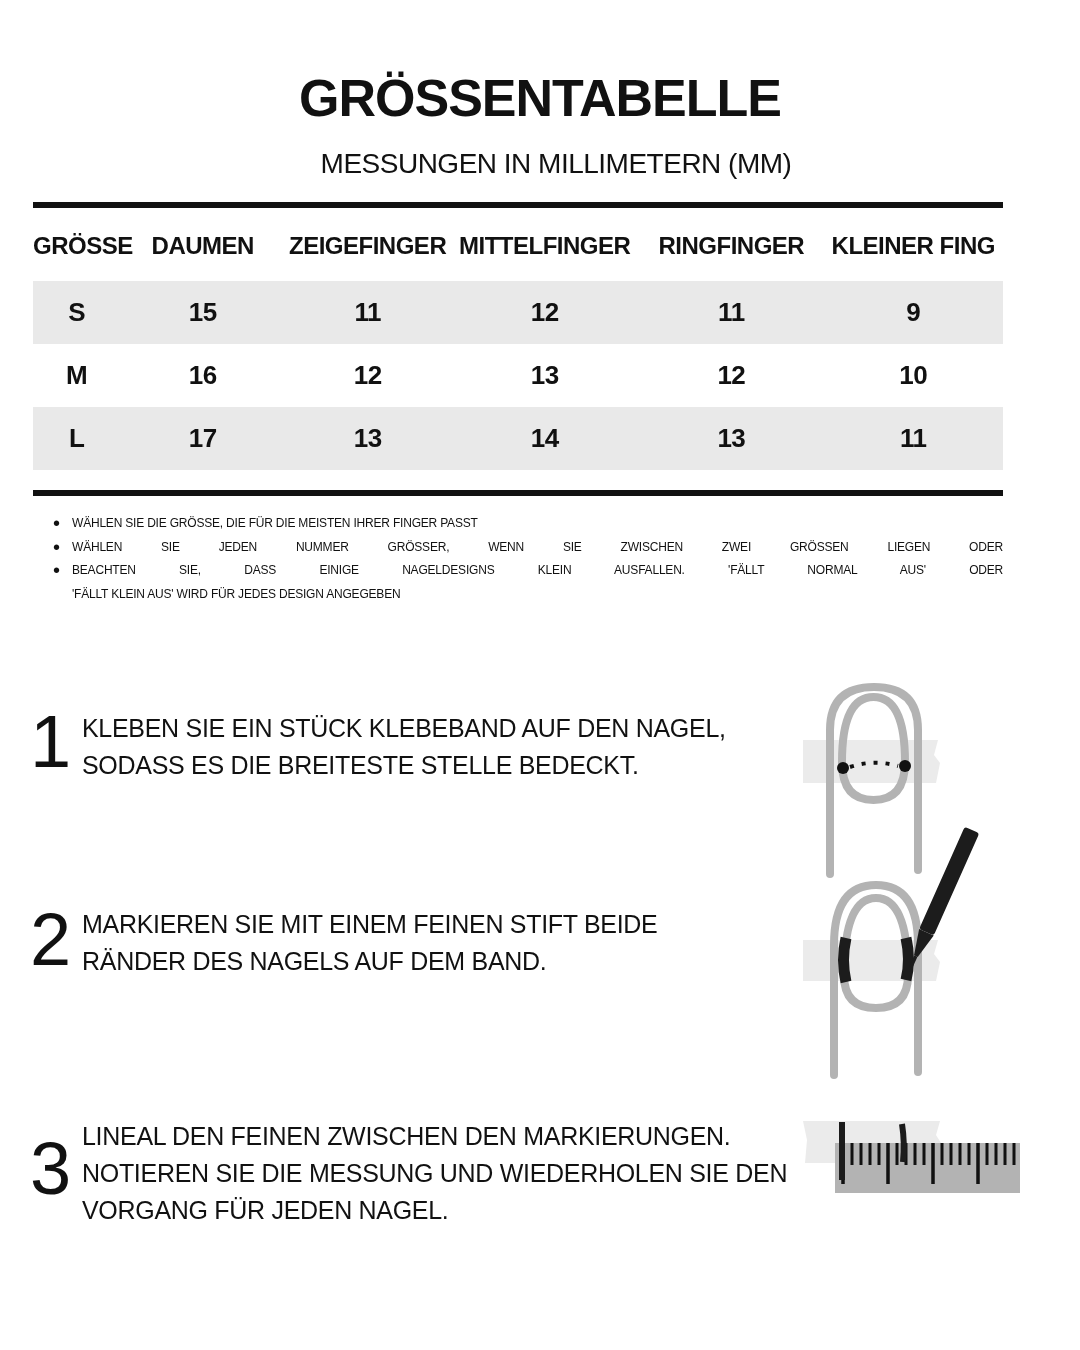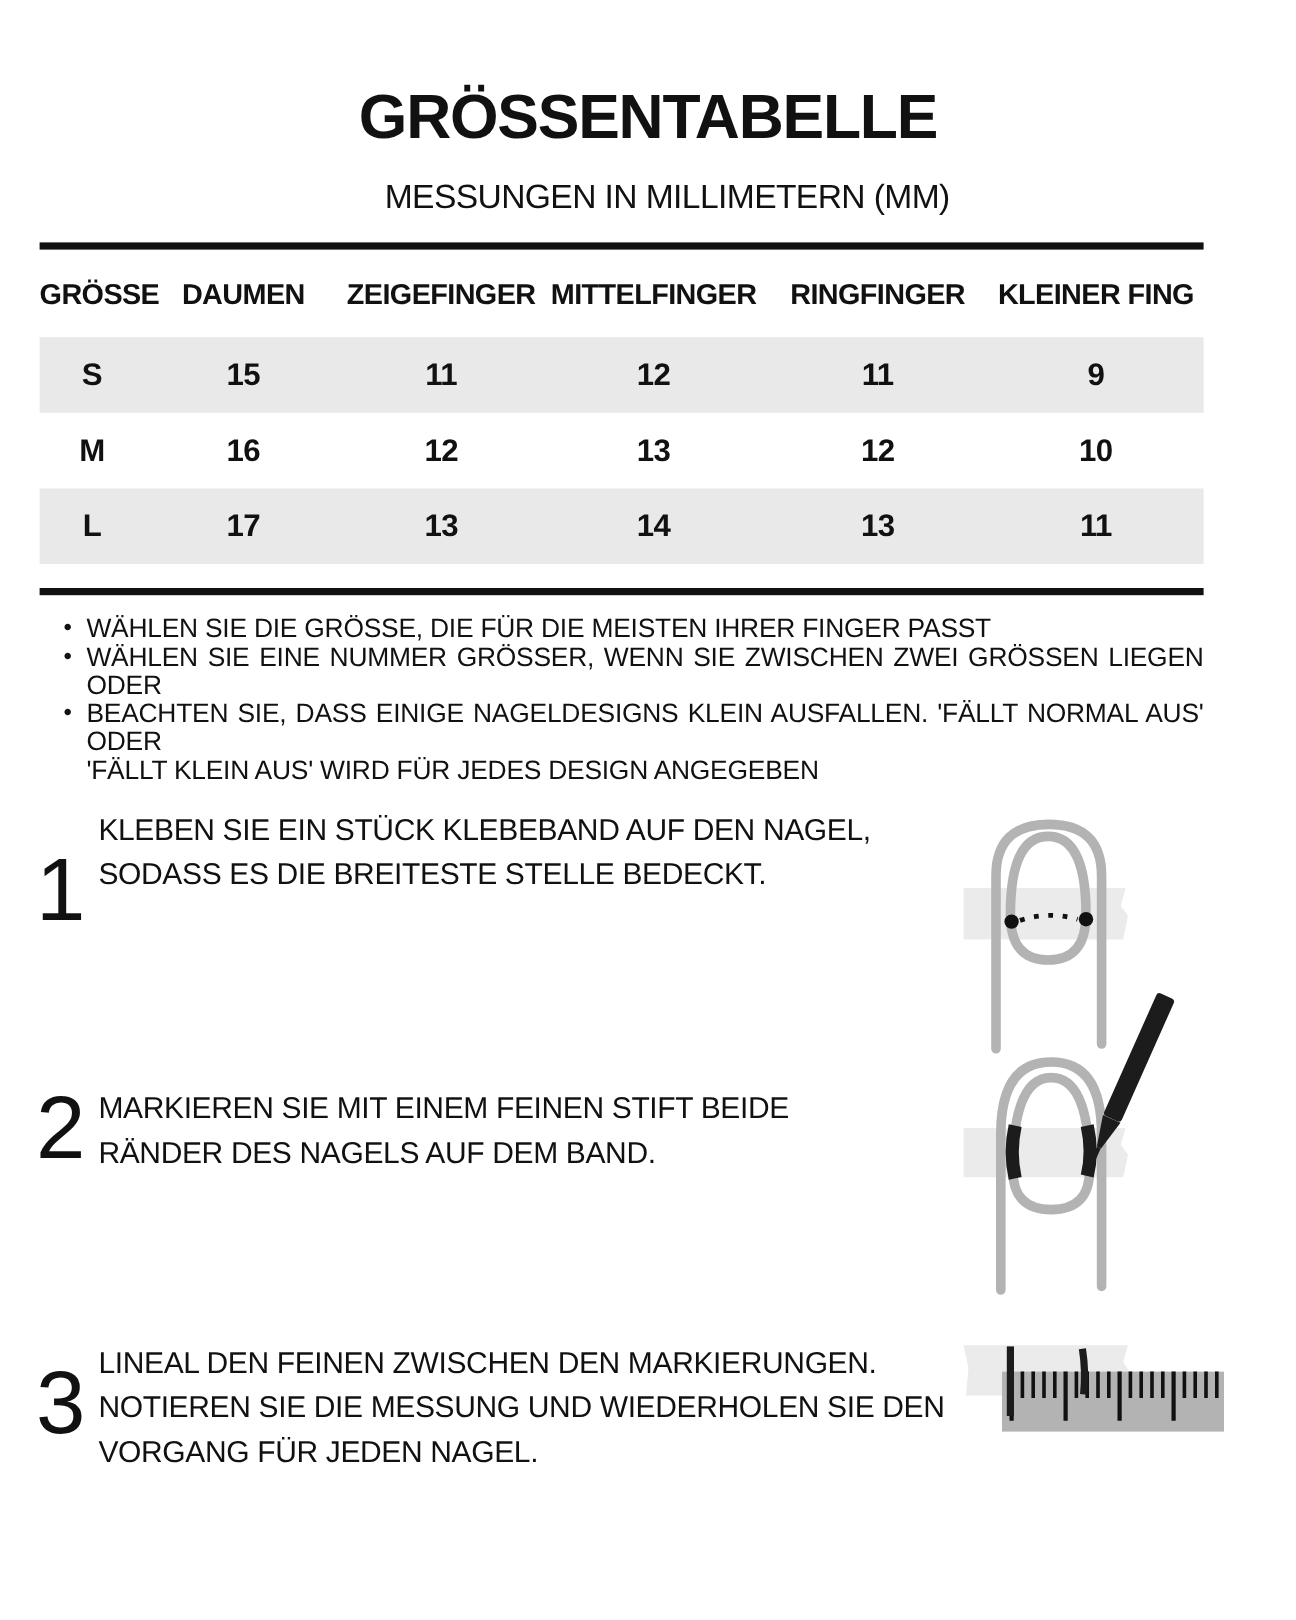--- a/index.html
+++ b/index.html
@@ -30,29 +30,29 @@
   .size-table{position:absolute;left:33px;top:224px;width:970px;}
   .thead{display:flex;height:44px;align-items:center;}
   .th{font-weight:700;font-size:24px;text-align:center;letter-spacing:-0.5px;white-space:nowrap;}
   .tbody{margin-top:13px;}
   .tr{display:flex;height:63px;align-items:center;}
   .tr.alt{background:var(--row-alt);}
   .td{font-weight:700;font-size:26px;text-align:center;letter-spacing:-0.5px;}
   .c0{width:9%;} .c1{width:17%;} .c2{width:17%;} .c3{width:19.5%;} .c4{width:19%;} .c5{width:18.5%;}
 
   .notes{position:absolute;left:52px;top:512px;width:951px;margin:0;padding:0;list-style:none;
-    font-size:22px;line-height:23.5px;letter-spacing:-0.2px;}
+    font-size:12px;line-height:23.5px;letter-spacing:-0.2px;}
   .notes li{position:relative;padding-left:20px;}
   .notes li::before{content:"\2022";position:absolute;left:1px;top:0;font-size:20px;}
   .note-line.just{text-align:justify;text-align-last:justify;}
 
   .step-num{position:absolute;left:30px;font-size:74px;line-height:1;font-weight:400;}
   #num1{top:705px;} #num2{top:903px;} #num3{top:1132px;}
   .step-text{position:absolute;left:82px;font-size:25px;line-height:37px;letter-spacing:-0.3px;}
-  #text1{top:674px;} #text2{top:906px;} #text3{top:1118px;}
+  #text1{top:710px;} #text2{top:906px;} #text3{top:1118px;}
 
   .ill{position:absolute;}
   #ill1{left:790px;top:662px;}
   #ill2{left:780px;top:820px;}
   #ill3{left:795px;top:1110px;}
 </style>
 </head>
 <body>
 
 <div class="page">
@@ -99,21 +99,21 @@
     </div>
   </div>
 
   <div class="rule rule-bottom"></div>
 
   <ul class="notes">
     <li>
       <div class="note-line">WÄHLEN SIE DIE GRÖSSE, DIE FÜR DIE MEISTEN IHRER FINGER PASST</div>
     </li>
     <li>
-      <div class="note-line just">WÄHLEN SIE EINE NUMMER GRÖSSER, WENN SIE ZWISCHEN ZWEI GRÖSSEN LIEGEN ODER</div>
+      <div class="note-line just">WÄHLEN SIE JEDEN NUMMER GRÖSSER, WENN SIE ZWISCHEN ZWEI GRÖSSEN LIEGEN ODER</div>
     </li>
     <li>
       <div class="note-line just">BEACHTEN SIE, DASS EINIGE NAGELDESIGNS KLEIN AUSFALLEN. 'FÄLLT NORMAL AUS' ODER</div>
       <div class="note-line">'FÄLLT KLEIN AUS' WIRD FÜR JEDES DESIGN ANGEGEBEN</div>
     </li>
   </ul>
 
   <div class="step-num" id="num1">1</div>
   <div class="step-text" id="text1">
     <div>KLEBEN SIE EIN STÜCK KLEBEBAND AUF DEN NAGEL,</div>

